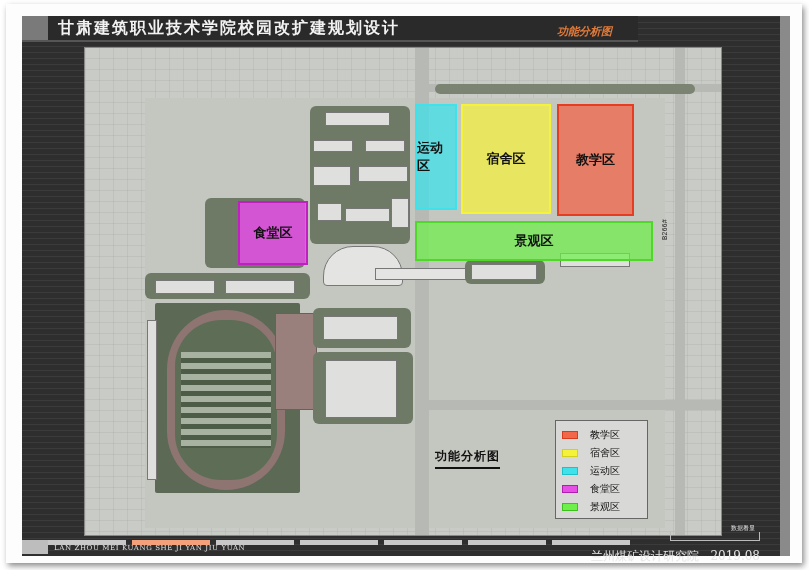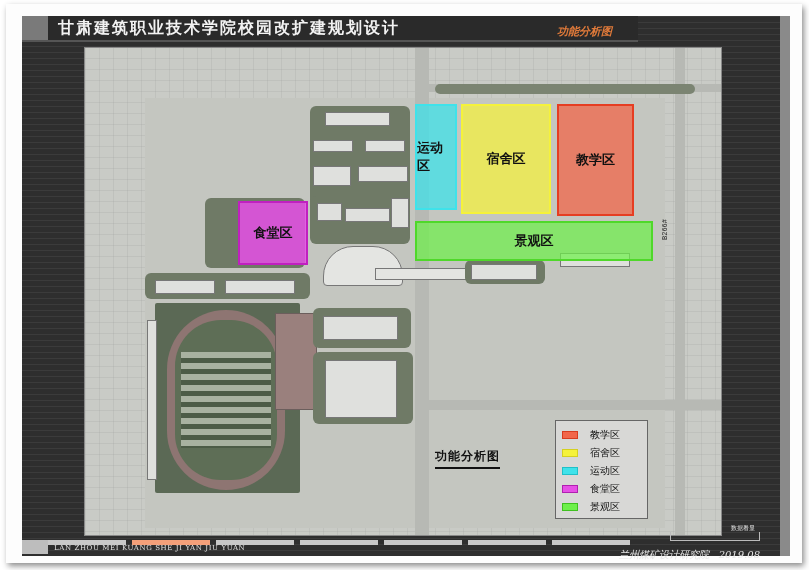--- a/index.html
+++ b/index.html
@@ -33,21 +33,21 @@
   .swatch { width:16px; height:8px; margin-right:12px; box-sizing:border-box; }
   .legend-label { font-size:10px; color:#111; }
   .caption { position:absolute; left:350px; top:400px; font-size:12px; font-weight:bold; color:#111; letter-spacing:1px; padding-bottom:2px; border-bottom:2px solid #111; }
   .roadlabel { position:absolute; left:576px; top:192px; font-size:7px; color:#222; transform:rotate(-90deg); transform-origin:left top; }
   .bottom-bar { position:absolute; left:0; top:524px; width:768px; height:16px; }
   .progress { position:absolute; left:26px; top:0; height:6px; display:flex; gap:6px; }
   .seg { width:78px; height:5px; background:#c8c8c8; }
   .seg.active { background:#f4a07a; }
   .bottom-left-block { position:absolute; left:0; top:0; width:26px; height:14px; background:#bdbdbd; }
   .footer-left { position:absolute; left:32px; top:4px; color:#e6e6e6; font-size:7px; letter-spacing:0.6px; font-family:"DejaVu Serif", serif; }
-  .footer-right { position:absolute; right:30px; top:8px; color:#e6e6e6; font-size:10px; font-family:"DejaVu Serif", serif;font-style:italic; }
+  .footer-right { position:absolute; right:30px; top:8px; color:#e6e6e6; font-size:12px; font-family:"DejaVu Serif", serif; }
   .stamp { position:absolute; right:30px; top:-8px; width:88px; height:8px; border:1px solid #bbb; border-top:none; color:#e6e6e6; font-size:6px; text-align:right; line-height:0; }
   .stamp-label { position:relative; top:-4px; right:4px; }
 </style>
 </head>
 <body>
 
 <div class="sheet">
   <div class="board">
 
     <div class="title-bar">

